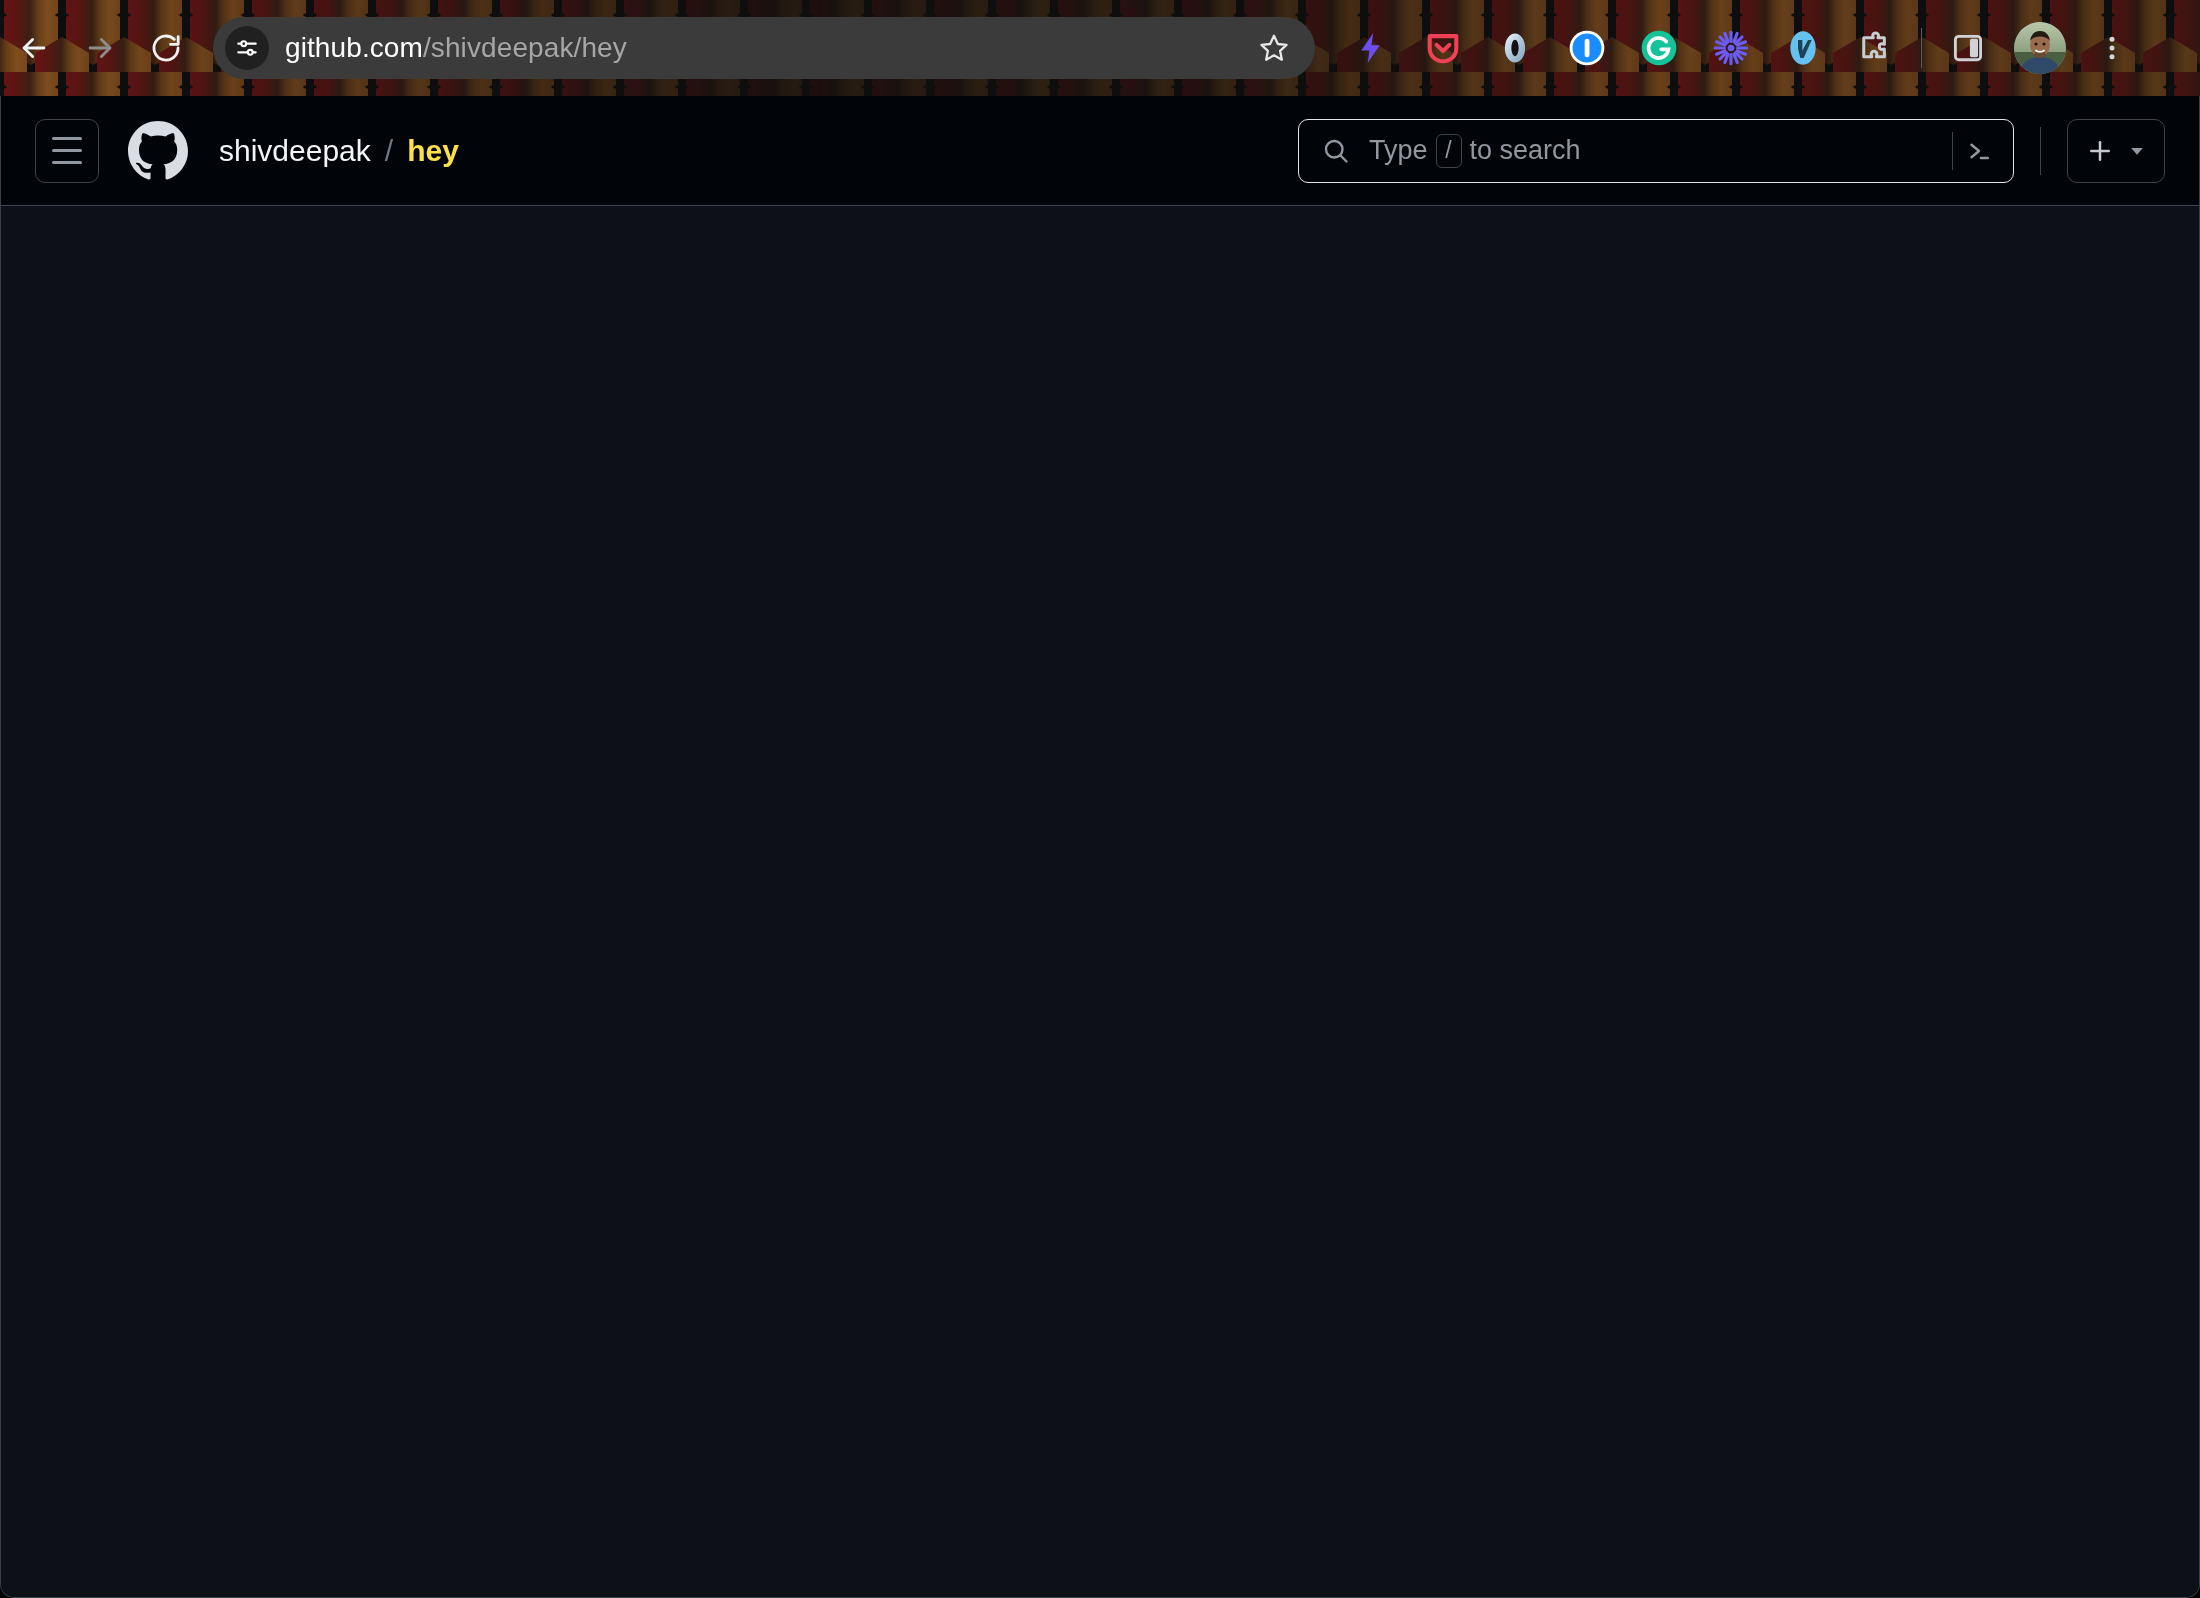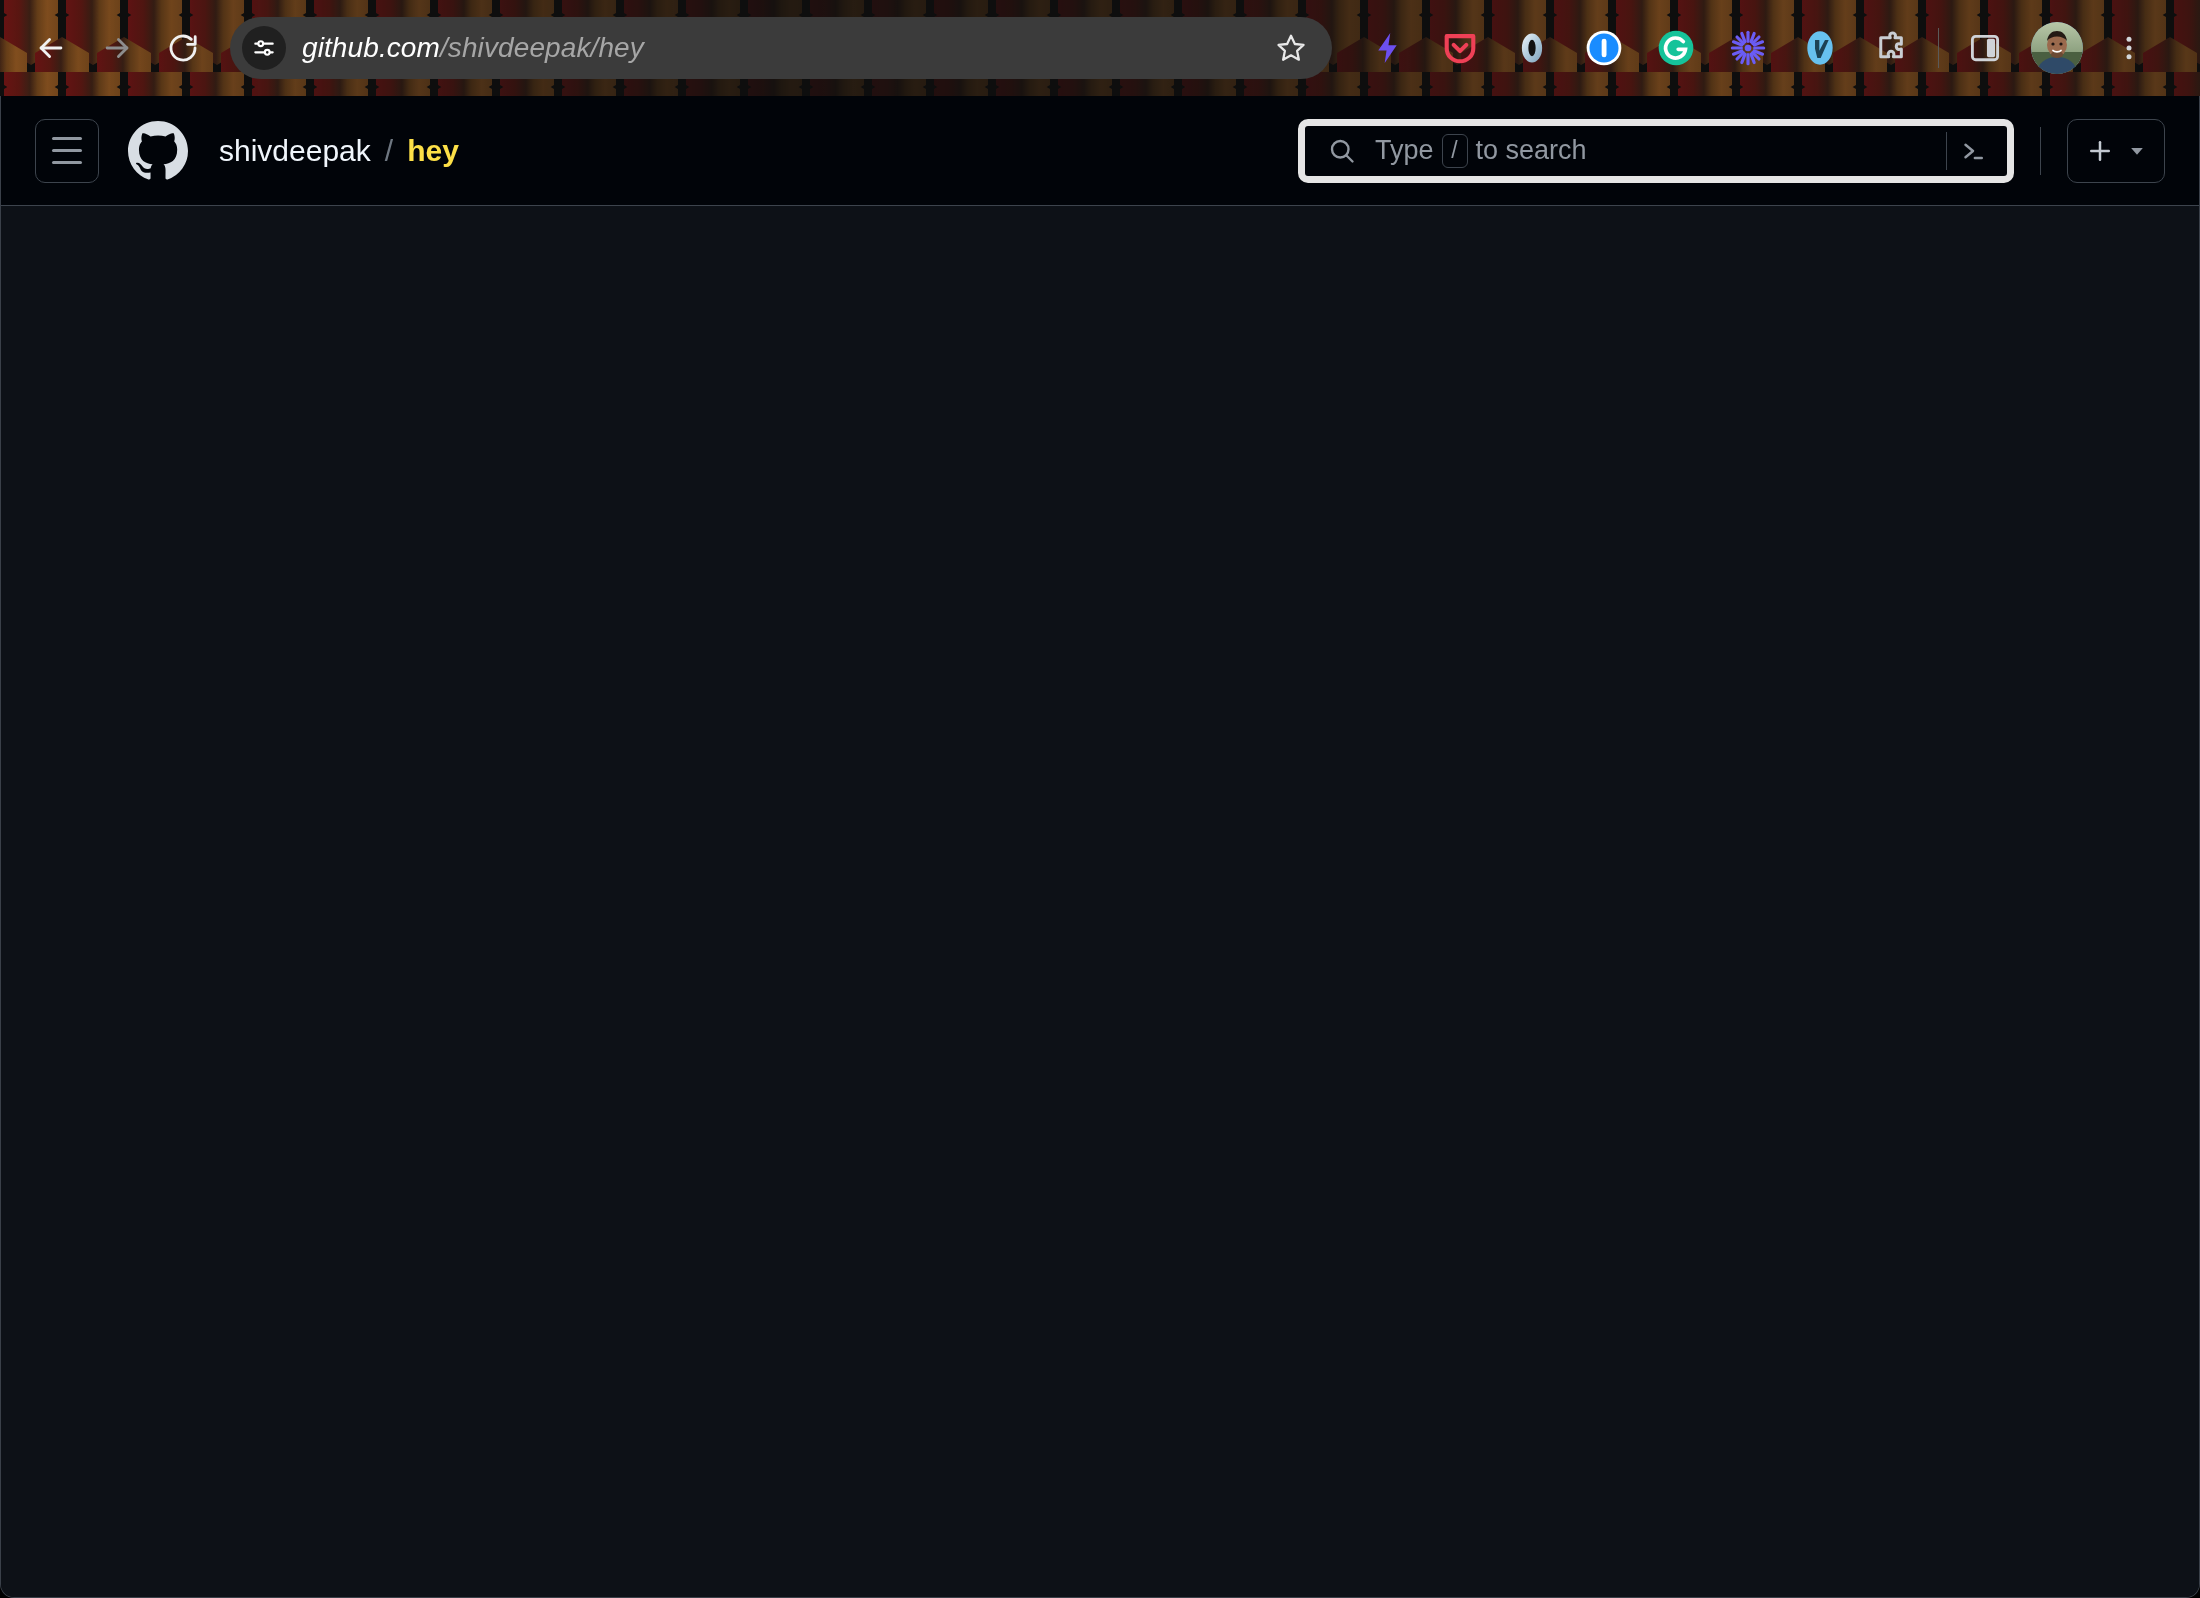--- a/index.html
+++ b/index.html
@@ -27,23 +27,22 @@
     width: 100%;
     height: 100%;
   }
 
   .chrome-row {
     position: relative;
     z-index: 2;
     height: 96px;
     display: flex;
     align-items: center;
-    padding: 0 18px;
+    padding: 0 1px;
     gap: 0;
-    font-style: italic;
   }
 
   .nav-btn {
     width: 66px;
     height: 66px;
     display: flex;
     align-items: center;
     justify-content: center;
     border-radius: 50%;
     flex: none;
@@ -178,21 +177,21 @@
   }
   .crumb-owner { color: #f0f6fc; font-weight: 400; }
   .crumb-sep   { color: #6e7781; font-weight: 400; }
   .crumb-repo  { color: #fde047; font-weight: 700; }
 
   .header-spacer { flex: 1; }
 
   .search-box {
     width: 716px;
     height: 64px;
-    border: 7px solid #e5e5e5;
+    border: 1px solid #e5e5e5;
     border-radius: 10px;
     display: flex;
     align-items: center;
     padding: 0 8px 0 22px;
     flex: none;
   }
   .search-placeholder {
     margin-left: 18px;
     font-size: 27px;
     color: #9198a1;

